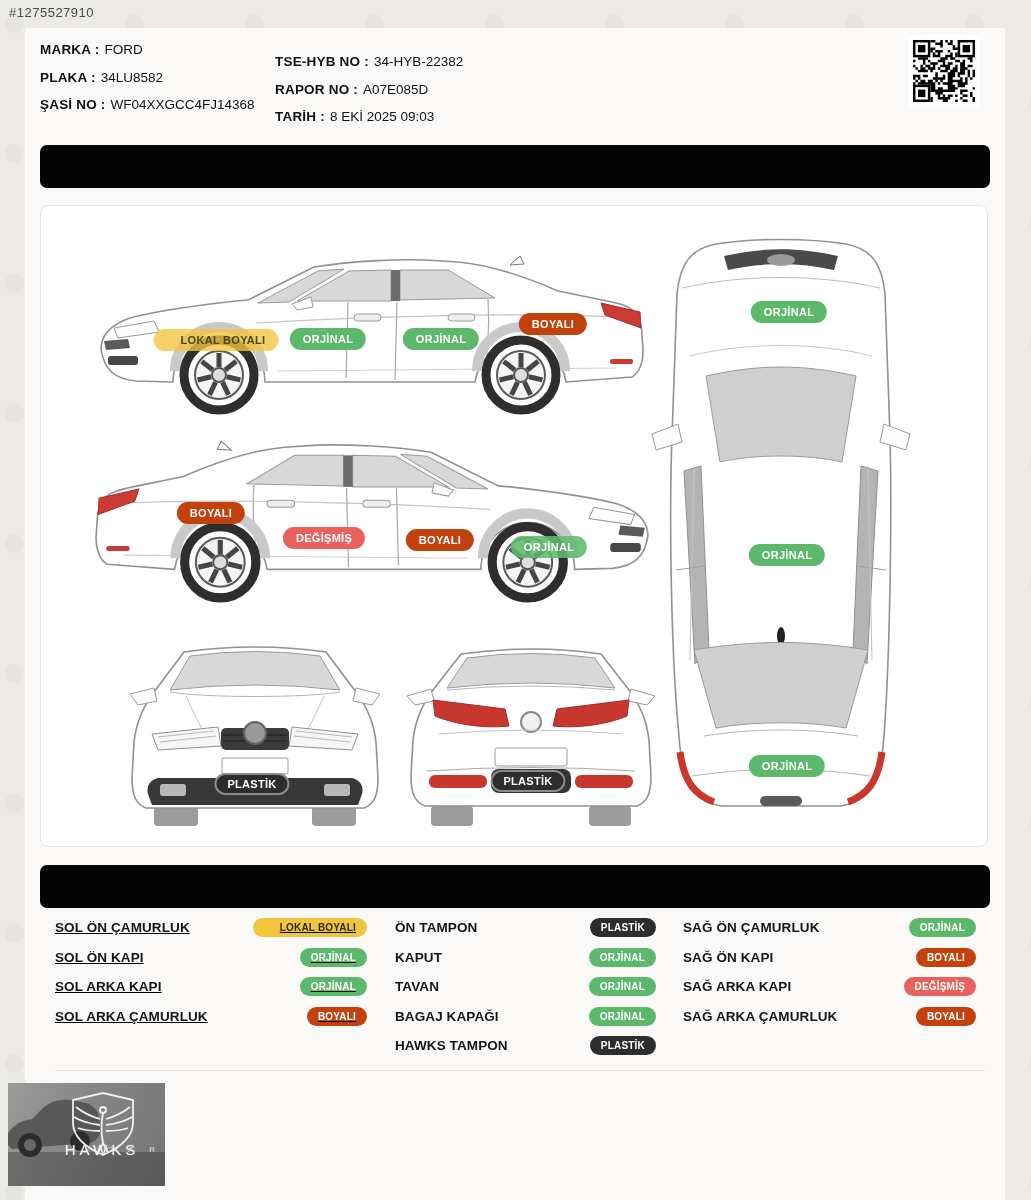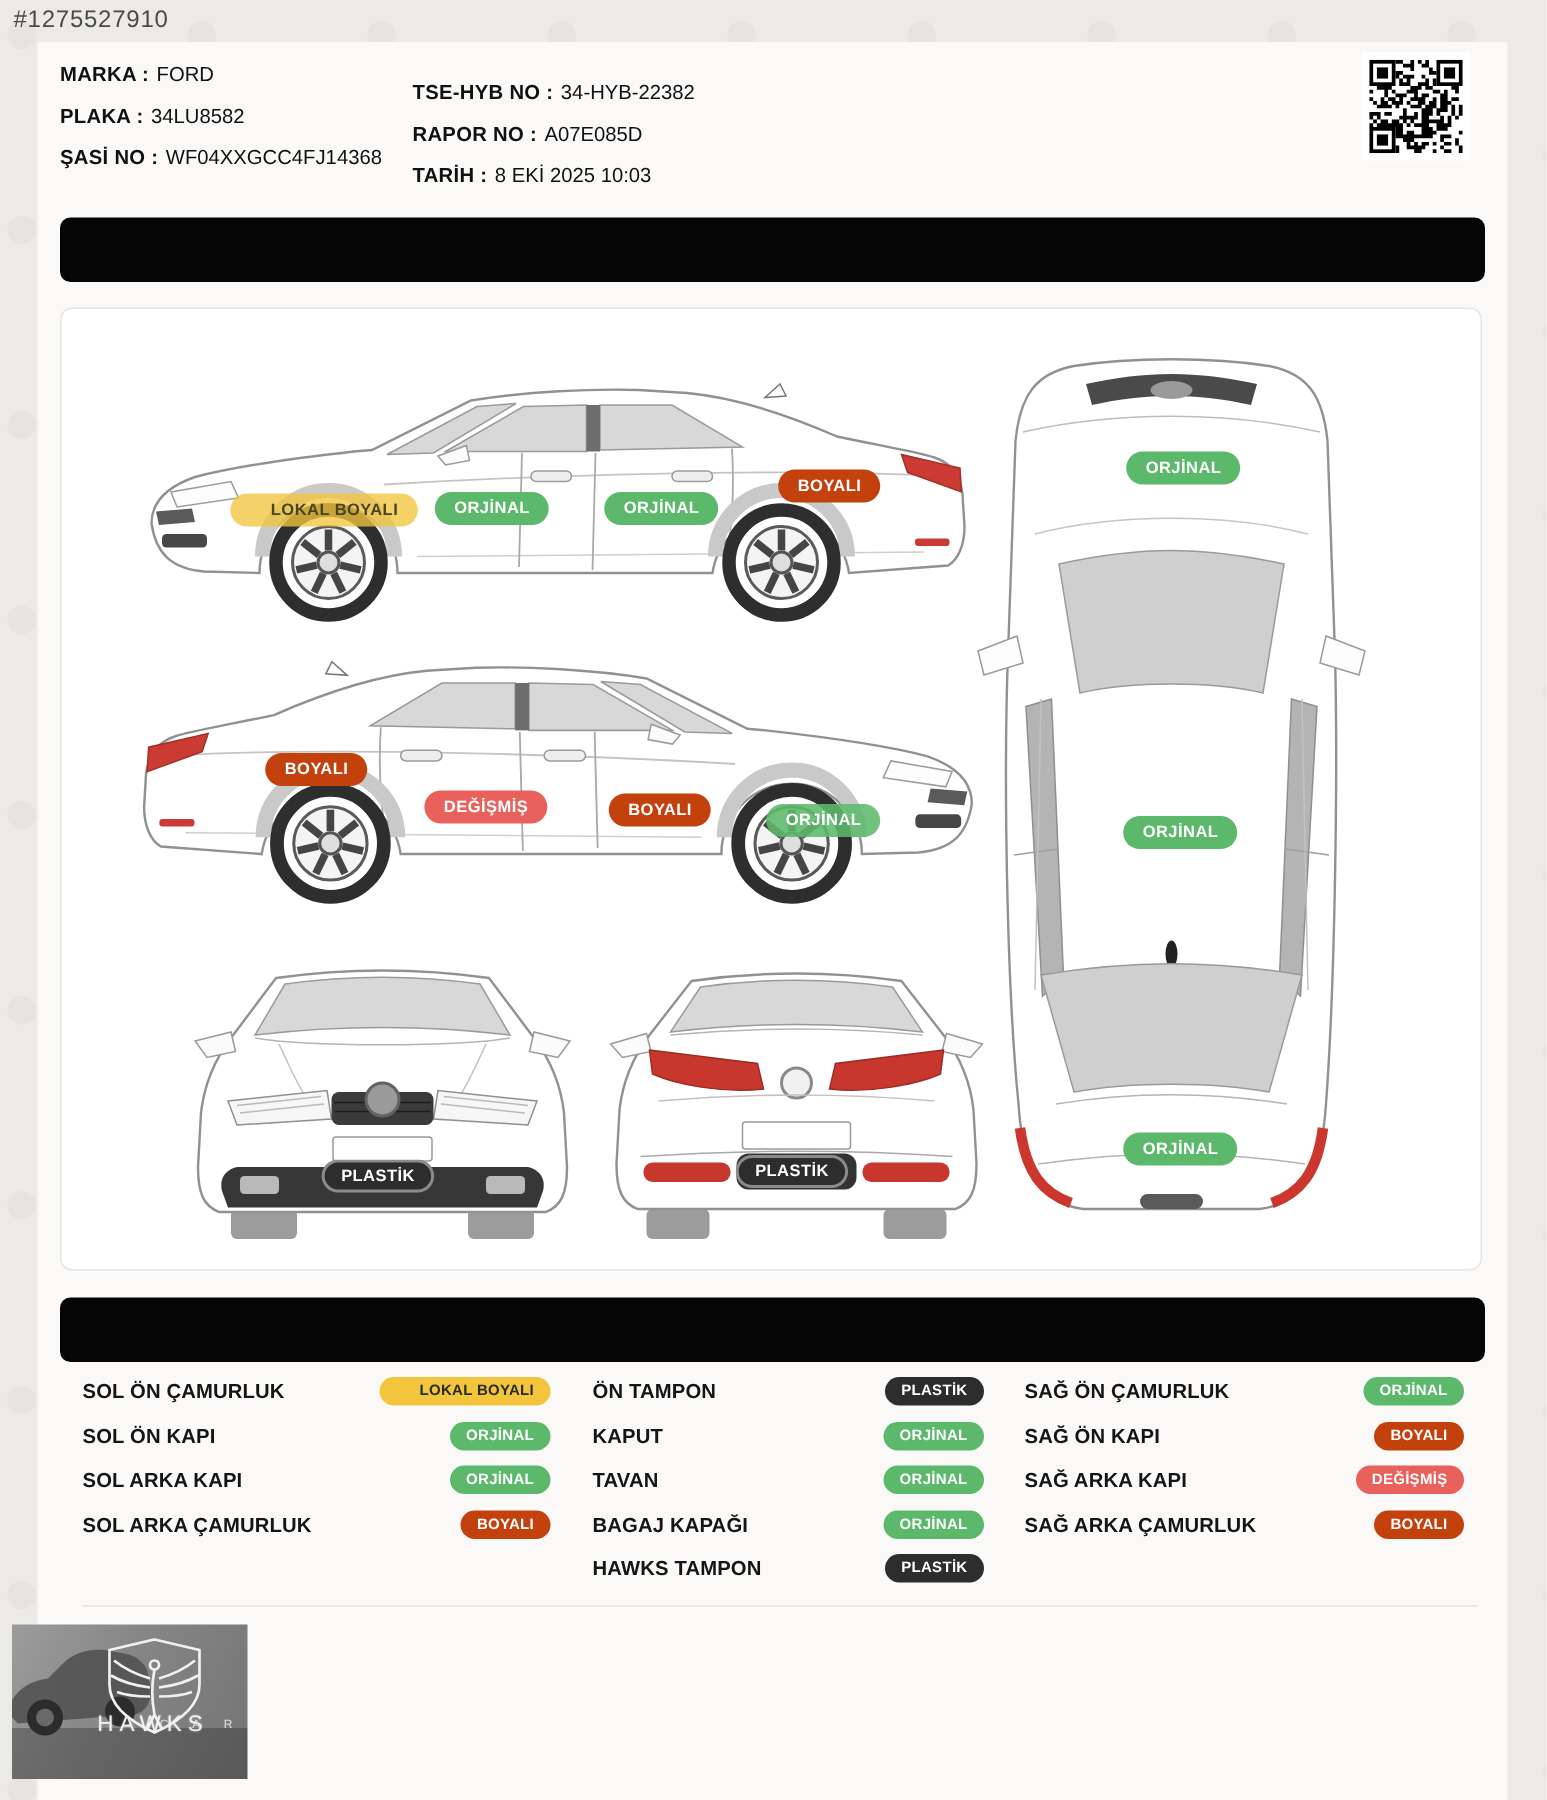--- a/index.html
+++ b/index.html
@@ -8,21 +8,21 @@
     font-family:"Liberation Sans", sans-serif;
     background-color:#eceae7;
     background-image:
       radial-gradient(circle at 12% 18%, rgba(0,0,0,0.025) 0 9px, transparent 10px),
       radial-gradient(circle at 78% 62%, rgba(0,0,0,0.02) 0 12px, transparent 13px),
       radial-gradient(circle at 40% 85%, rgba(0,0,0,0.02) 0 7px, transparent 8px),
       radial-gradient(circle at 90% 25%, rgba(0,0,0,0.025) 0 6px, transparent 7px);
     background-size:120px 130px, 160px 140px, 140px 120px, 110px 150px;
     position:relative; overflow:hidden;
   }
-  .listing-id { position:absolute; left:9px; top:5px; font-size:16px; color:#4a4a4a; letter-spacing:.5px; }
+  .listing-id { position:absolute; left:9px; top:5px; font-size:13px; color:#4a4a4a; letter-spacing:.5px; }
   .sheet { position:absolute; left:25px; top:28px; width:980px; height:1172px; background:#faf9f8; }
 
   
   .info-header { position:absolute; left:15px; top:8px; }
   .info-col { position:absolute; top:0; }
   .info-col.left { left:0; width:232px; }
   .info-col.right { left:235px; width:420px;margin-top:12px; }
   .info-row { height:27.5px; display:flex; align-items:center; font-size:13.5px; color:#111; white-space:nowrap; }
   .info-row b { font-weight:bold; margin-right:5px; letter-spacing:.2px; }
   .qr-box { position:absolute; left:883px; top:7px; width:72px; height:72px; background:#fff; }
@@ -54,21 +54,21 @@
   .s-lokal    { background:#f2c53d; color:#2b2b1d;padding-left:27px; }
   .dbadge.s-lokal { background:rgba(242,197,61,0.78); color:#4a4420; }
   .dbadge.s-orjinal.translucent { background:rgba(92,185,107,0.88); }
   .dbadge.s-plastik { border:2px solid rgba(255,255,255,0.45); padding:3px 11px; }
 
   
   .parts-grid { position:absolute; left:15px; top:885px; width:950px; display:grid;
     grid-template-columns:345px 285px 318px; }
   .pcol { display:flex; flex-direction:column; }
   .prow { height:29.5px; display:flex; align-items:center; justify-content:space-between; }
-  .pcol-0 .prow { padding-left:15px; padding-right:18px; }
+  .pcol-0 .prow { padding-left:15px; padding-right:18px;text-decoration:underline; }
   .pcol-1 .prow { padding-left:10px; padding-right:14px; }
   .pcol-2 .prow { padding-left:13px; padding-right:12px; }
   .part-label { font-size:13.5px; font-weight:bold; color:#151515; letter-spacing:.1px; }
   .divider { position:absolute; left:30px; top:1042px; width:930px; height:1px; background:#e5e4e2; }
 
   
   .hawks-logo { position:absolute; left:8px; top:1083px; width:157px; height:103px;
     background:linear-gradient(115deg,#9c9c9c 0%,#858585 45%,#747474 100%); overflow:hidden; }
   .hawks-road { position:absolute; left:0; bottom:0; width:100%; height:34px; background:rgba(40,40,40,0.35); }
   .hawks-text { position:absolute; left:34px; top:58px; width:120px; text-align:center;
@@ -145,21 +145,21 @@
         <div class="info-row">
           <b>TSE-HYB NO :</b>
           <span>34-HYB-22382</span>
         </div>
         <div class="info-row">
           <b>RAPOR NO :</b>
           <span>A07E085D</span>
         </div>
         <div class="info-row">
           <b>TARİH :</b>
-          <span>8 EKİ 2025 10:03</span>
+          <span>8 EKİ 2025 09:03</span>
         </div>
       </div>
   </div>
 
   <div class="qr-box">
     <svg id="qr-svg" width="72" height="72" viewBox="0 0 29 29">
         <rect width="29" height="29" fill="#fff"></rect>
         <path d="M9 2h1v1h-1zM10 2h1v1h-1zM13 2h1v1h-1zM15 2h1v1h-1zM17 2h1v1h-1zM11 3h1v1h-1zM12 3h1v1h-1zM13 3h1v1h-1zM16 3h1v1h-1zM17 3h1v1h-1zM13 4h1v1h-1zM18 4h1v1h-1zM9 5h1v1h-1zM10 5h1v1h-1zM18 5h1v1h-1zM19 5h1v1h-1zM9 6h1v1h-1zM11 6h1v1h-1zM12 6h1v1h-1zM13 6h1v1h-1zM16 6h1v1h-1zM10 7h1v1h-1zM12 7h1v1h-1zM17 7h1v1h-1zM19 7h1v1h-1zM10 8h1v1h-1zM11 8h1v1h-1zM12 8h1v1h-1zM15 8h1v1h-1zM16 8h1v1h-1zM17 8h1v1h-1zM19 8h1v1h-1zM4 9h1v1h-1zM5 9h1v1h-1zM6 9h1v1h-1zM7 9h1v1h-1zM13 9h1v1h-1zM14 9h1v1h-1zM15 9h1v1h-1zM17 9h1v1h-1zM18 9h1v1h-1zM24 9h1v1h-1zM25 9h1v1h-1zM2 10h1v1h-1zM6 10h1v1h-1zM8 10h1v1h-1zM12 10h1v1h-1zM13 10h1v1h-1zM14 10h1v1h-1zM19 10h1v1h-1zM20 10h1v1h-1zM22 10h1v1h-1zM25 10h1v1h-1zM6 11h1v1h-1zM9 11h1v1h-1zM10 11h1v1h-1zM11 11h1v1h-1zM14 11h1v1h-1zM16 11h1v1h-1zM17 11h1v1h-1zM21 11h1v1h-1zM22 11h1v1h-1zM2 12h1v1h-1zM5 12h1v1h-1zM7 12h1v1h-1zM8 12h1v1h-1zM10 12h1v1h-1zM13 12h1v1h-1zM14 12h1v1h-1zM15 12h1v1h-1zM16 12h1v1h-1zM19 12h1v1h-1zM21 12h1v1h-1zM22 12h1v1h-1zM24 12h1v1h-1zM25 12h1v1h-1zM3 13h1v1h-1zM5 13h1v1h-1zM6 13h1v1h-1zM8 13h1v1h-1zM9 13h1v1h-1zM10 13h1v1h-1zM12 13h1v1h-1zM15 13h1v1h-1zM16 13h1v1h-1zM18 13h1v1h-1zM19 13h1v1h-1zM21 13h1v1h-1zM22 13h1v1h-1zM23 13h1v1h-1zM4 14h1v1h-1zM5 14h1v1h-1zM6 14h1v1h-1zM7 14h1v1h-1zM9 14h1v1h-1zM13 14h1v1h-1zM14 14h1v1h-1zM15 14h1v1h-1zM17 14h1v1h-1zM18 14h1v1h-1zM19 14h1v1h-1zM21 14h1v1h-1zM22 14h1v1h-1zM24 14h1v1h-1zM26 14h1v1h-1zM11 15h1v1h-1zM16 15h1v1h-1zM17 15h1v1h-1zM18 15h1v1h-1zM20 15h1v1h-1zM21 15h1v1h-1zM22 15h1v1h-1zM24 15h1v1h-1zM26 15h1v1h-1zM2 16h1v1h-1zM3 16h1v1h-1zM4 16h1v1h-1zM6 16h1v1h-1zM7 16h1v1h-1zM11 16h1v1h-1zM14 16h1v1h-1zM16 16h1v1h-1zM17 16h1v1h-1zM18 16h1v1h-1zM20 16h1v1h-1zM24 16h1v1h-1zM26 16h1v1h-1zM2 17h1v1h-1zM4 17h1v1h-1zM10 17h1v1h-1zM11 17h1v1h-1zM12 17h1v1h-1zM13 17h1v1h-1zM14 17h1v1h-1zM16 17h1v1h-1zM17 17h1v1h-1zM21 17h1v1h-1zM23 17h1v1h-1zM25 17h1v1h-1zM3 18h1v1h-1zM5 18h1v1h-1zM6 18h1v1h-1zM8 18h1v1h-1zM9 18h1v1h-1zM11 18h1v1h-1zM13 18h1v1h-1zM16 18h1v1h-1zM17 18h1v1h-1zM18 18h1v1h-1zM19 18h1v1h-1zM20 18h1v1h-1zM21 18h1v1h-1zM23 18h1v1h-1zM2 19h1v1h-1zM4 19h1v1h-1zM5 19h1v1h-1zM6 19h1v1h-1zM7 19h1v1h-1zM8 19h1v1h-1zM9 19h1v1h-1zM10 19h1v1h-1zM12 19h1v1h-1zM14 19h1v1h-1zM15 19h1v1h-1zM16 19h1v1h-1zM17 19h1v1h-1zM20 19h1v1h-1zM21 19h1v1h-1zM22 19h1v1h-1zM23 19h1v1h-1zM9 20h1v1h-1zM10 20h1v1h-1zM16 20h1v1h-1zM17 20h1v1h-1zM18 20h1v1h-1zM20 20h1v1h-1zM21 20h1v1h-1zM22 20h1v1h-1zM9 21h1v1h-1zM10 21h1v1h-1zM12 21h1v1h-1zM13 21h1v1h-1zM16 21h1v1h-1zM17 21h1v1h-1zM18 21h1v1h-1zM19 21h1v1h-1zM26 21h1v1h-1zM9 22h1v1h-1zM10 22h1v1h-1zM11 22h1v1h-1zM12 22h1v1h-1zM13 22h1v1h-1zM14 22h1v1h-1zM15 22h1v1h-1zM16 22h1v1h-1zM17 22h1v1h-1zM18 22h1v1h-1zM21 22h1v1h-1zM22 22h1v1h-1zM23 22h1v1h-1zM11 23h1v1h-1zM12 23h1v1h-1zM13 23h1v1h-1zM21 23h1v1h-1zM25 23h1v1h-1zM12 24h1v1h-1zM14 24h1v1h-1zM16 24h1v1h-1zM17 24h1v1h-1zM19 24h1v1h-1zM22 24h1v1h-1zM23 24h1v1h-1zM25 24h1v1h-1zM9 25h1v1h-1zM12 25h1v1h-1zM13 25h1v1h-1zM14 25h1v1h-1zM15 25h1v1h-1zM16 25h1v1h-1zM21 25h1v1h-1zM26 25h1v1h-1zM9 26h1v1h-1zM14 26h1v1h-1zM15 26h1v1h-1zM19 26h1v1h-1zM22 26h1v1h-1zM23 26h1v1h-1zM26 26h1v1h-1z" fill="#000"></path>
         <rect x="2" y="2" width="7" height="7" fill="#000"></rect>
         <rect x="3" y="3" width="5" height="5" fill="#fff"></rect>

